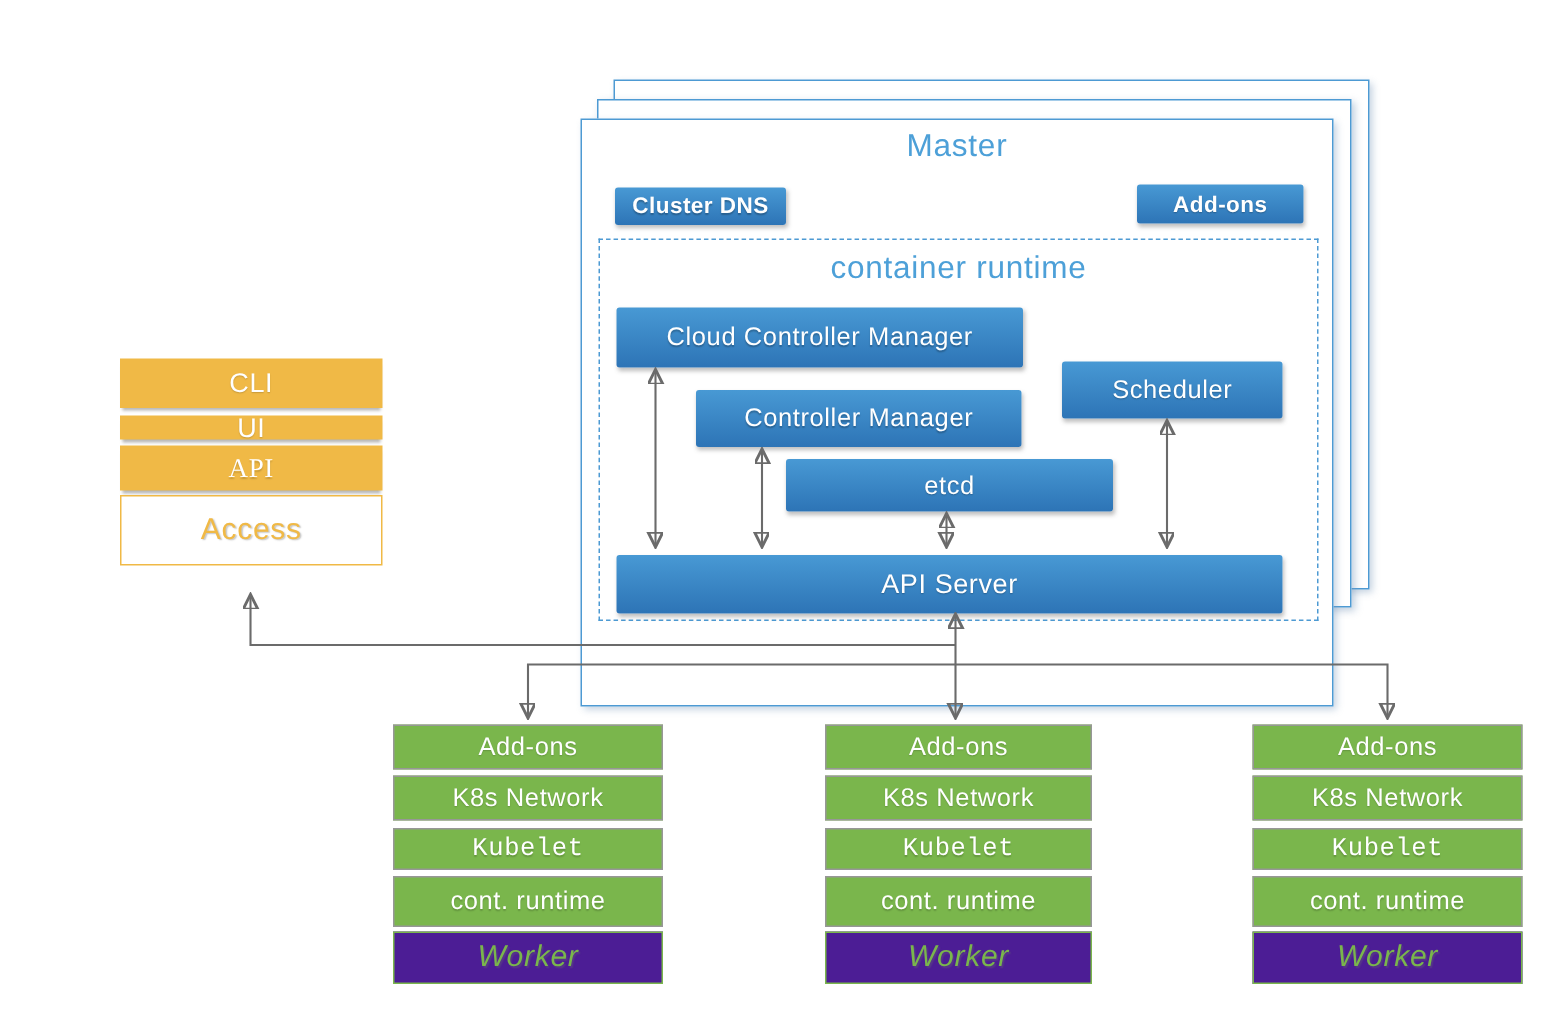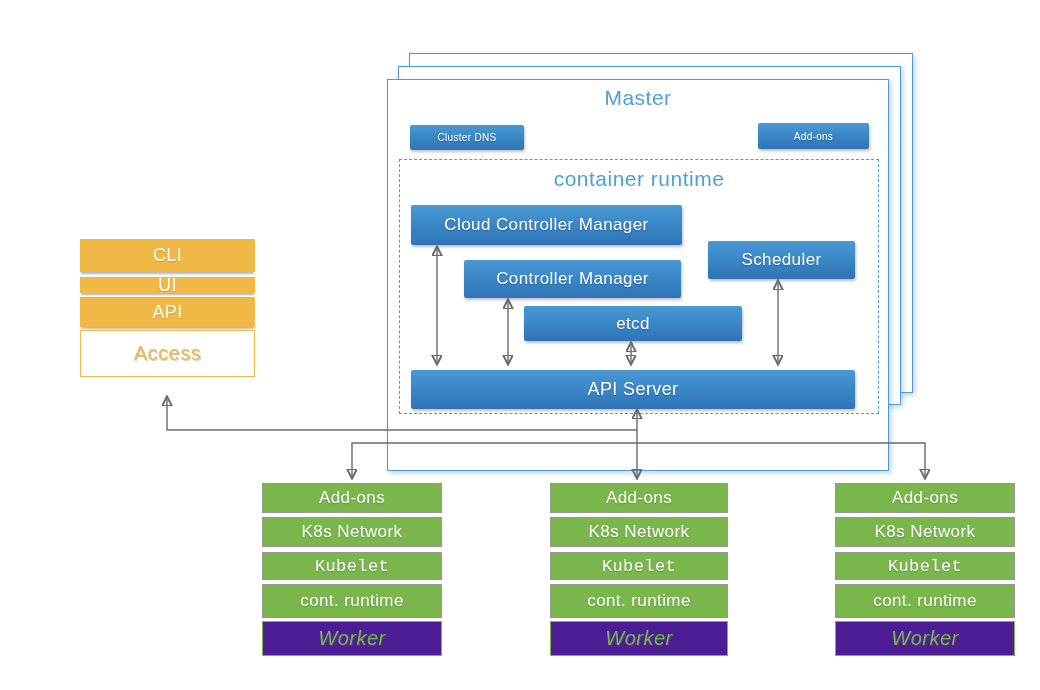--- a/index.html
+++ b/index.html
@@ -47,26 +47,27 @@
     font-size: 21px;
     letter-spacing: 0.5px;
     color: var(--blue-text, #4da0d8);
   }
 
   
   .btn {
     position: absolute;
     display: flex; align-items: center; justify-content: center;
     color: #ffffff;
-    font-size: 10px;
+    font-size: 15px;
     letter-spacing: 0.3px;
     background: linear-gradient(180deg, var(--blue-top, #4899d4), var(--blue-bottom, #2d74b6));
     border-radius: 2px;
     box-shadow: 1px 2px 3px rgba(70,70,70,0.35);
     text-shadow: 0 1px 1px rgba(0,0,0,0.25);
+    font-weight: bold;
   }
   .btn-cluster-dns { left: 22px;  top: 45px; width: 114px; height: 25px; }
   .btn-addons      { left: 370px; top: 43px; width: 111px; height: 26px; }
 
   
   .runtime {
     position: absolute;
     left: 11px; top: 79px; width: 480px; height: 255px;
     border: 1.5px dashed var(--blue-outline, #4d9ad3);
   }
@@ -107,21 +108,21 @@
     display: flex; align-items: center; justify-content: center;
     color: #ffffff;
     font-size: 18px;
     letter-spacing: 0.4px;
     background: var(--orange, #f0b946);
     box-shadow: 0 3px 2px -1px rgba(120,120,120,0.55);
     text-shadow: 0 1px 1px rgba(0,0,0,0.18);
   }
   .row-cli { height: 33px; margin-bottom: 5px; }
   .row-ui  { height: 16px; margin-bottom: 4px; }
-  .row-api { height: 30px; margin-bottom: 3px; }
+  .row-api { height: 30px; margin-bottom: 3px; font-family: Liberation Serif, serif; }
   .access-footer {
     display: flex; align-items: center; justify-content: center;
     height: 47px;
     background: #ffffff;
     border: 1.5px solid var(--orange, #f0b946);
     color: var(--orange, #f0b946);
     font-size: 20px;
     letter-spacing: 0.5px;
     text-shadow: 1px 1px 1px rgba(110,110,110,0.4);
   }

